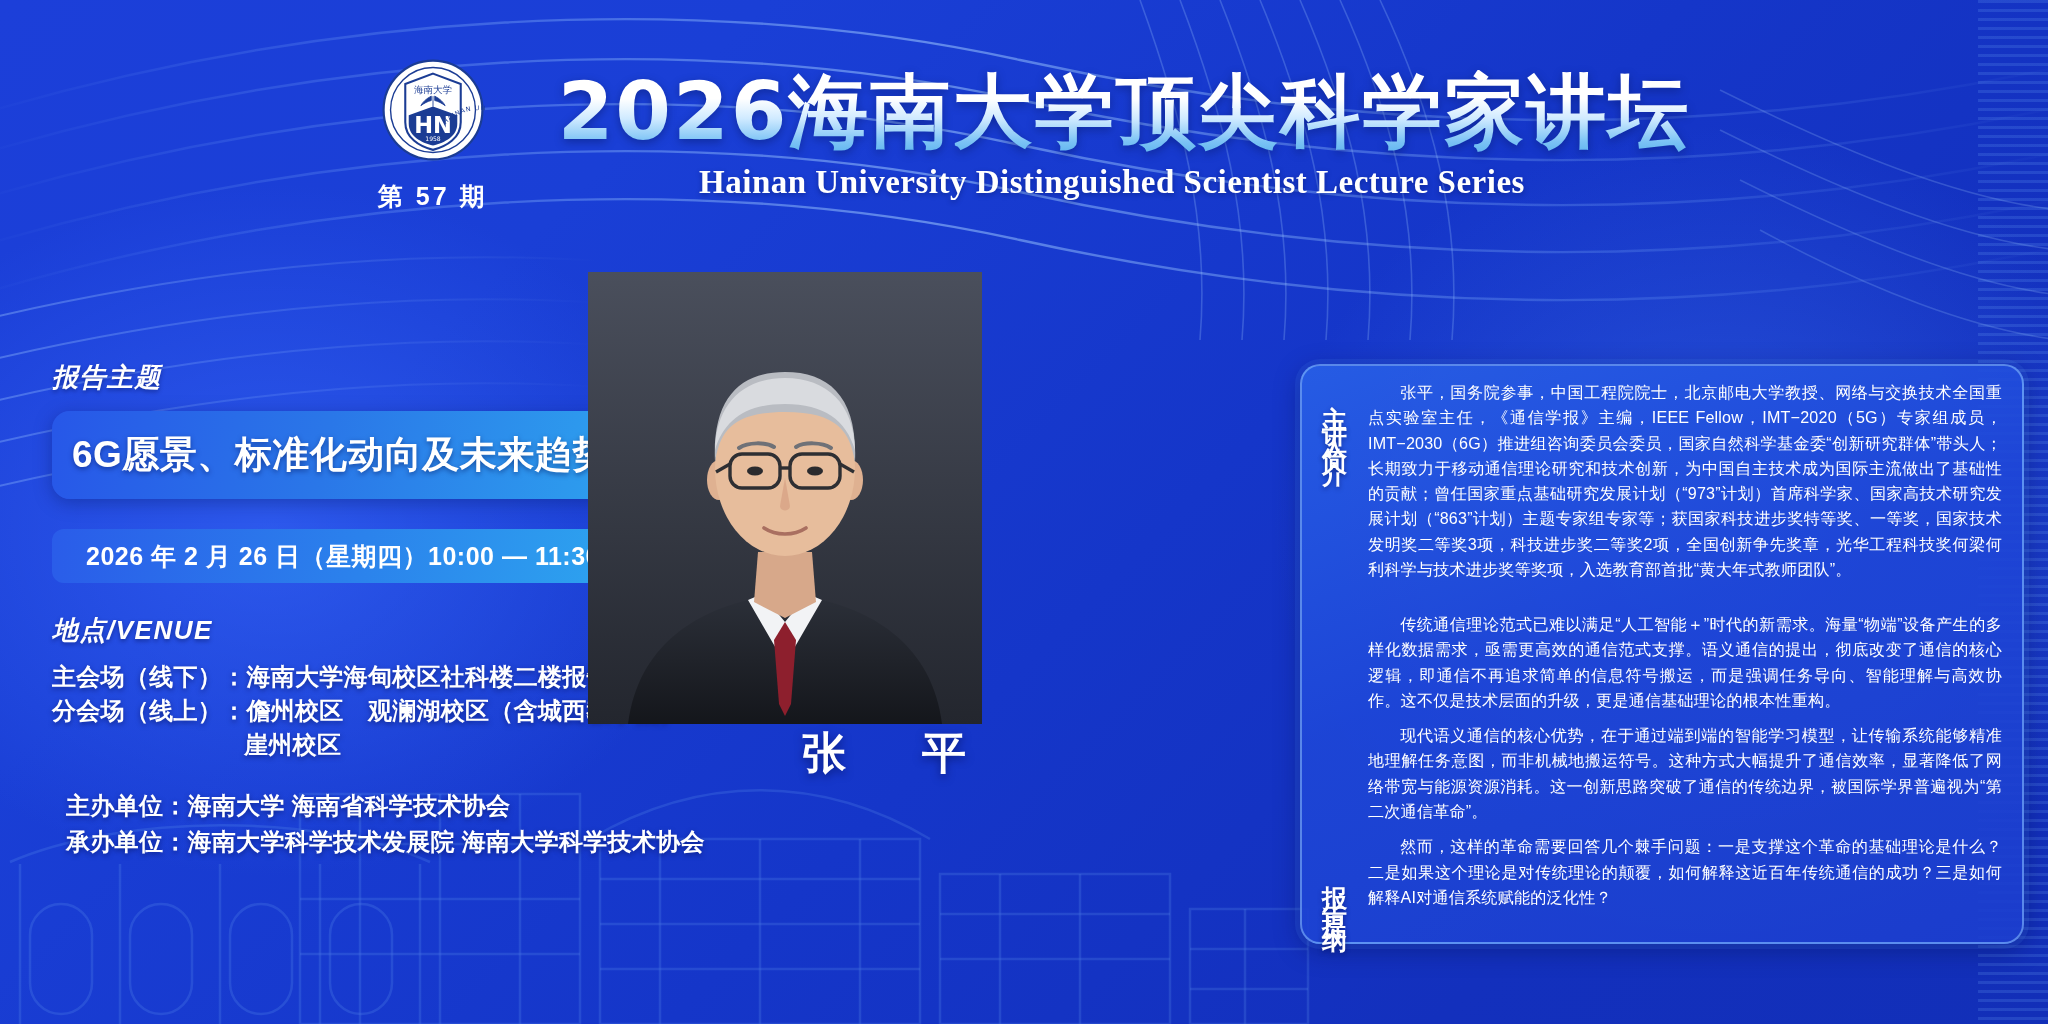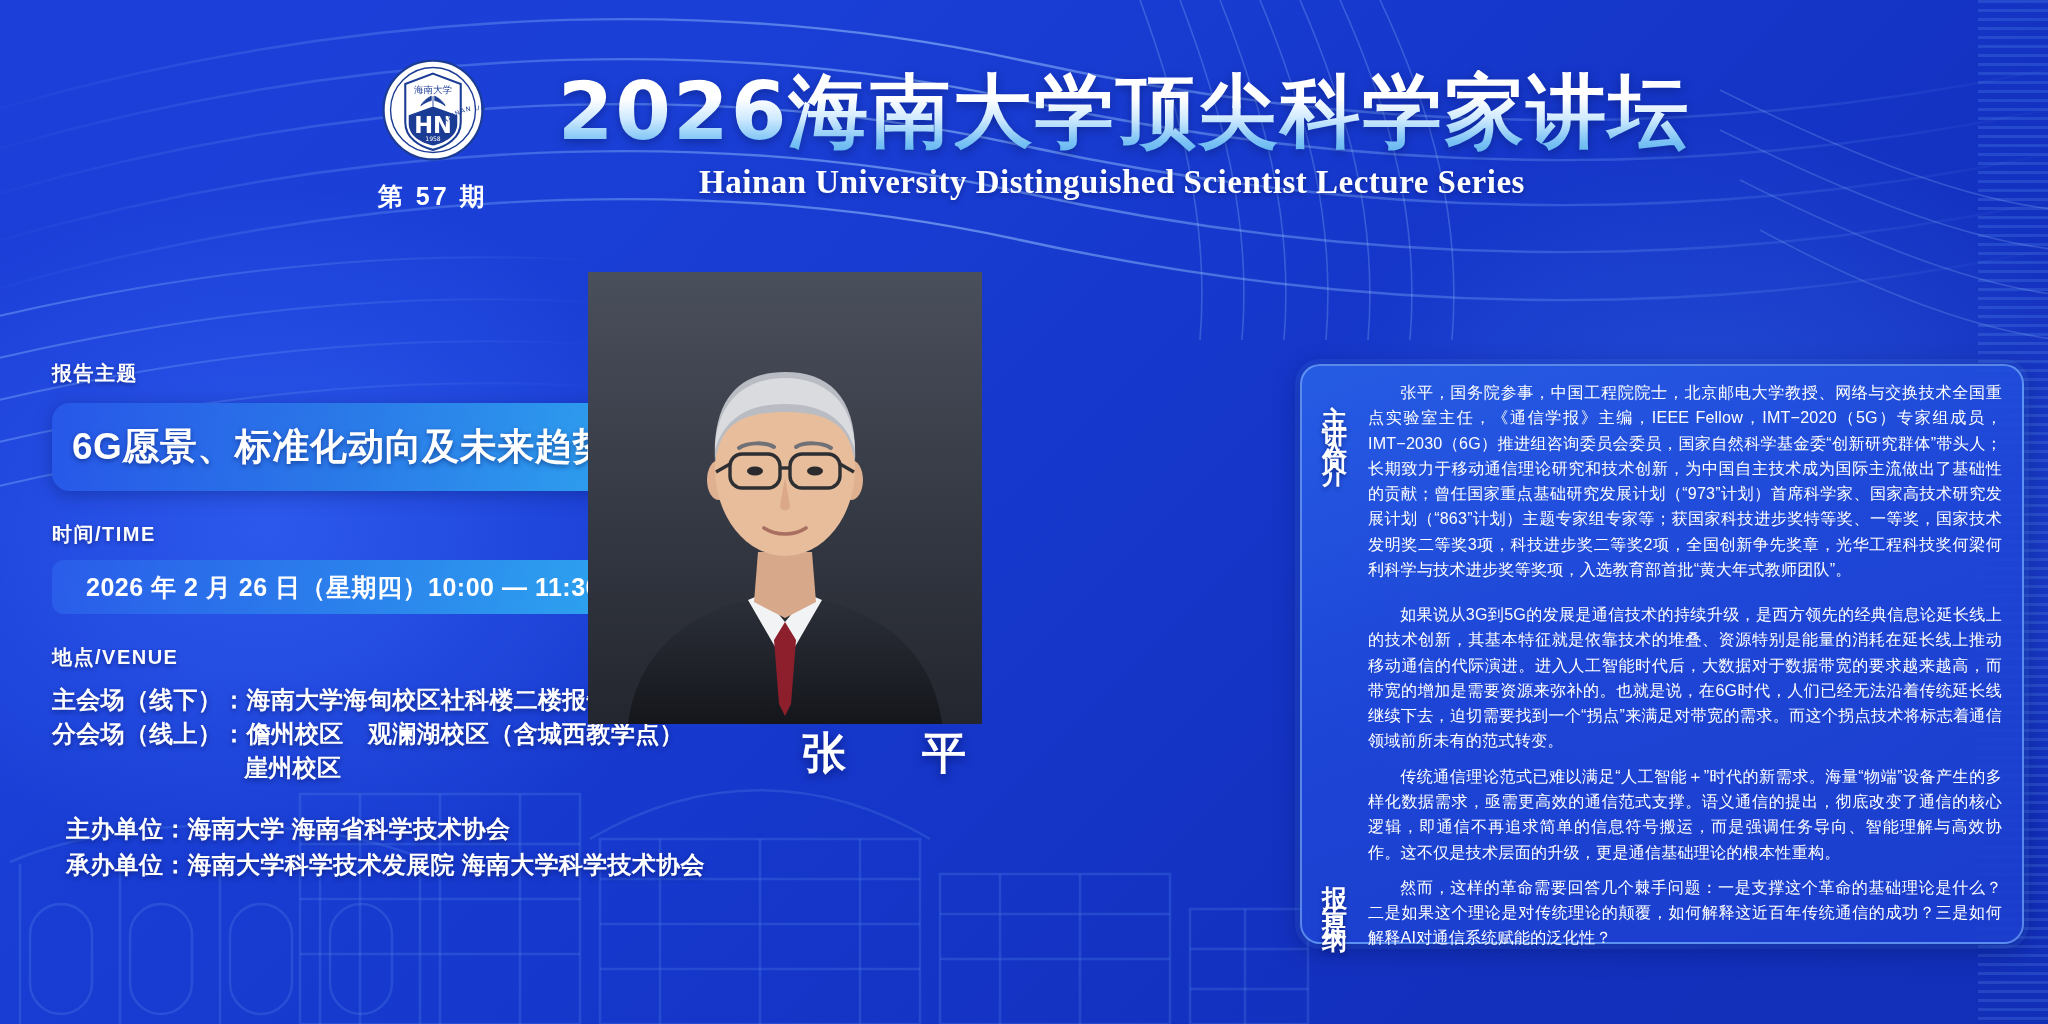--- a/index.html
+++ b/index.html
@@ -83,24 +83,25 @@
     font-family: "Liberation Serif", "DejaVu Serif", serif;
     text-shadow: 0 2px 5px rgba(5,20,90,.45);
   }
 
   
   .left-col {
     position: absolute; left: 52px; top: 360px; width: 650px;
   }
   .section-label {
     color: #ffffff;
-    font-size: 20px;
+    font-size: 26px;
     font-weight: 700;
     letter-spacing: 1.5px;
     text-shadow: 0 2px 4px rgba(0,10,70,.45);
+    font-style: italic;
   }
   .topic-pill {
     margin-top: 16px;
     height: 88px;
     border-radius: 18px;
     background: linear-gradient(100deg, #2757e8 0%, #2a77e8 45%, #2ea5ef 100%);
     display: flex; align-items: center;
     padding: 0 20px;
     box-shadow: 0 4px 18px rgba(4,20,90,.35);
     width: 608px;
@@ -332,21 +333,20 @@
   </div>
 
   <div class="left-col">
 
     <div class="section-label">报告主题</div>
     <div class="topic-pill">
       <span class="topic-text">6G愿景、标准化动向及未来趋势</span>
     </div>
 
     <div class="block">
-      <div class="section-label">时间/TIME</div>
       <div class="time-pill">
         <span class="time-text">2026 年 2 月 26 日（星期四）10:00 — 11:30</span>
       </div>
     </div>
 
     <div class="block">
       <div class="section-label">地点/VENUE</div>
       <div class="venue-lines">
         <div class="venue-line">主会场（线下）：海南大学海甸校区社科楼二楼报告厅</div>
         <div class="venue-line">分会场（线上）：儋州校区　观澜湖校区（含城西教学点）</div>
@@ -415,20 +415,20 @@
   <div class="portrait-name">张　平</div>
 
   <div class="right-panel">
     <div class="vlabel-col">
       <div class="vlabel bio">主讲人简介</div>
       <div class="vlabel outline">报告提纲</div>
     </div>
     <div class="panel-body">
       <div class="panel-para first">张平，国务院参事，中国工程院院士，北京邮电大学教授、网络与交换技术全国重点实验室主任，《通信学报》主编，IEEE Fellow，IMT−2020（5G）专家组成员，IMT−2030（6G）推进组咨询委员会委员，国家自然科学基金委“创新研究群体”带头人；长期致力于移动通信理论研究和技术创新，为中国自主技术成为国际主流做出了基础性的贡献；曾任国家重点基础研究发展计划（“973”计划）首席科学家、国家高技术研究发展计划（“863”计划）主题专家组专家等；获国家科技进步奖特等奖、一等奖，国家技术发明奖二等奖3项，科技进步奖二等奖2项，全国创新争先奖章，光华工程科技奖何梁何利科学与技术进步奖等奖项，入选教育部首批“黄大年式教师团队”。</div>
       <div class="panel-gap"></div>
-      <div class="panel-para">如果说从3G到5G的发展是通信技术的持续升级，是西方领先的经典信息论延长线上的技术创新，其基本特征就是依靠技术的堆叠、资源特别是能量的消耗在延长线上推动移动通信的代际演进。进入人工智能时代后，大数据对于数据带宽的要求越来越高，而带宽的增加是需要资源来弥补的。也就是说，在6G时代，人们已经无法沿着传统延长线继续下去，迫切需要找到一个“拐点”来满足对带宽的需求。而这个拐点技术将标志着通信领域前所未有的范式转变。</div>
       <div class="panel-para">传统通信理论范式已难以满足“人工智能＋”时代的新需求。海量“物端”设备产生的多样化数据需求，亟需更高效的通信范式支撑。语义通信的提出，彻底改变了通信的核心逻辑，即通信不再追求简单的信息符号搬运，而是强调任务导向、智能理解与高效协作。这不仅是技术层面的升级，更是通信基础理论的根本性重构。</div>
+      <div class="panel-para">现代语义通信的核心优势，在于通过端到端的智能学习模型，让传输系统能够精准地理解任务意图，而非机械地搬运符号。这种方式大幅提升了通信效率，显著降低了网络带宽与能源资源消耗。这一创新思路突破了通信的传统边界，被国际学界普遍视为“第二次通信革命”。</div>
       <div class="panel-para">然而，这样的革命需要回答几个棘手问题：一是支撑这个革命的基础理论是什么？二是如果这个理论是对传统理论的颠覆，如何解释这近百年传统通信的成功？三是如何解释AI对通信系统赋能的泛化性？</div>
 
     </div>
   </div>
 
 </div>
 
 </body></html>

